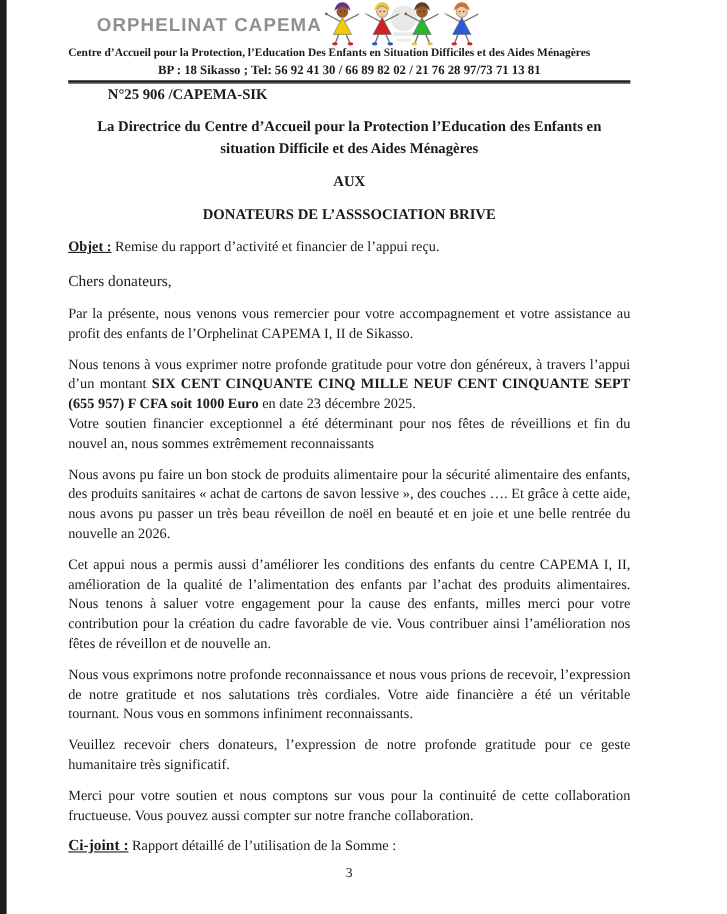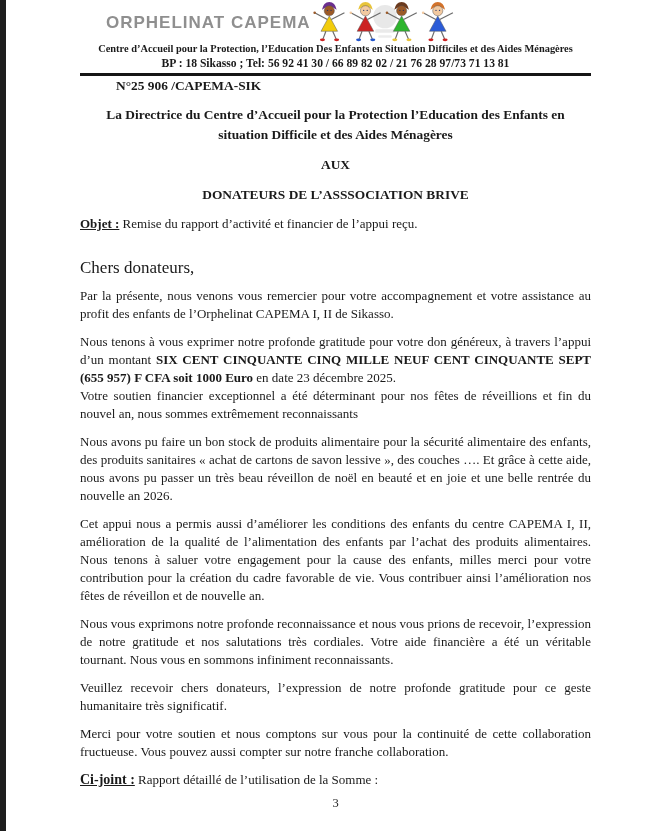--- a/index.html
+++ b/index.html
@@ -11,36 +11,36 @@
     position: relative;
     overflow: hidden;
   }
   .scan-edge {
     position: absolute; left: 0; top: 0;
     width: 6px; height: 100%;
     background: #1e1e1e;
   }
   .page {
     position: absolute;
-    left: 80px; top: 0;
+    left: 62px; top: 0;
     width: 511px;
   }
   
   .header-row { position: relative; height: 42px; }
   .org-name {
     position: absolute; left: 26px; top: 13px;
     font-family: "Liberation Sans", sans-serif;
     font-weight: bold; font-size: 17px;
     letter-spacing: 1px;
     color: #8f8f8f;
     white-space: nowrap;
   }
   .logo { position: absolute; left: 231px; top: 0; width: 148px; height: 43px; }
   .header-subtitle {
-    text-align: center; font-weight: bold;
+    font-weight: bold;
     font-size: 10.4px; line-height: 14px;
     white-space: nowrap;
   }
   .header-address, .header-contact {
     text-align: center; font-weight: bold;
     font-size: 11.6px; line-height: 15px;
   }
   .header-rule {
     margin-top: 2px;
     height: 2px;
@@ -57,21 +57,21 @@
     margin-top: 11px;
     text-align: center; font-weight: bold;
     font-size: 13.4px; line-height: 20px;
     padding: 0 6px;
   }
   .title-aux   { margin-top: 11px; text-align: center; font-weight: bold; font-size: 13.4px; line-height: 17px; }
   .title-donor { margin-top: 13px; text-align: center; font-weight: bold; font-size: 13.4px; line-height: 17px; }
   
   .object-line { margin-top: 12px; font-size: 13px; line-height: 18px; }
   .label-underline { font-weight: bold; text-decoration: underline; }
-  .salutation { margin-top: 26px; font-size: 17px; line-height: 18px; }
+  .salutation { margin-top: 15px; font-size: 14px; line-height: 18px; }
   p.body-par {
     margin-top: 10px;
     font-size: 13px; line-height: 18px;
     text-align: justify;
   }
   .bold-inline { font-weight: bold; }
   .attachment-line { margin-top: 10px; font-size: 13px; line-height: 18px; }
   .attachment-line .label-underline { font-size: 14px; }
   .page-number { margin-top: 7px; text-align: center; font-size: 12.5px; }
 </style>

